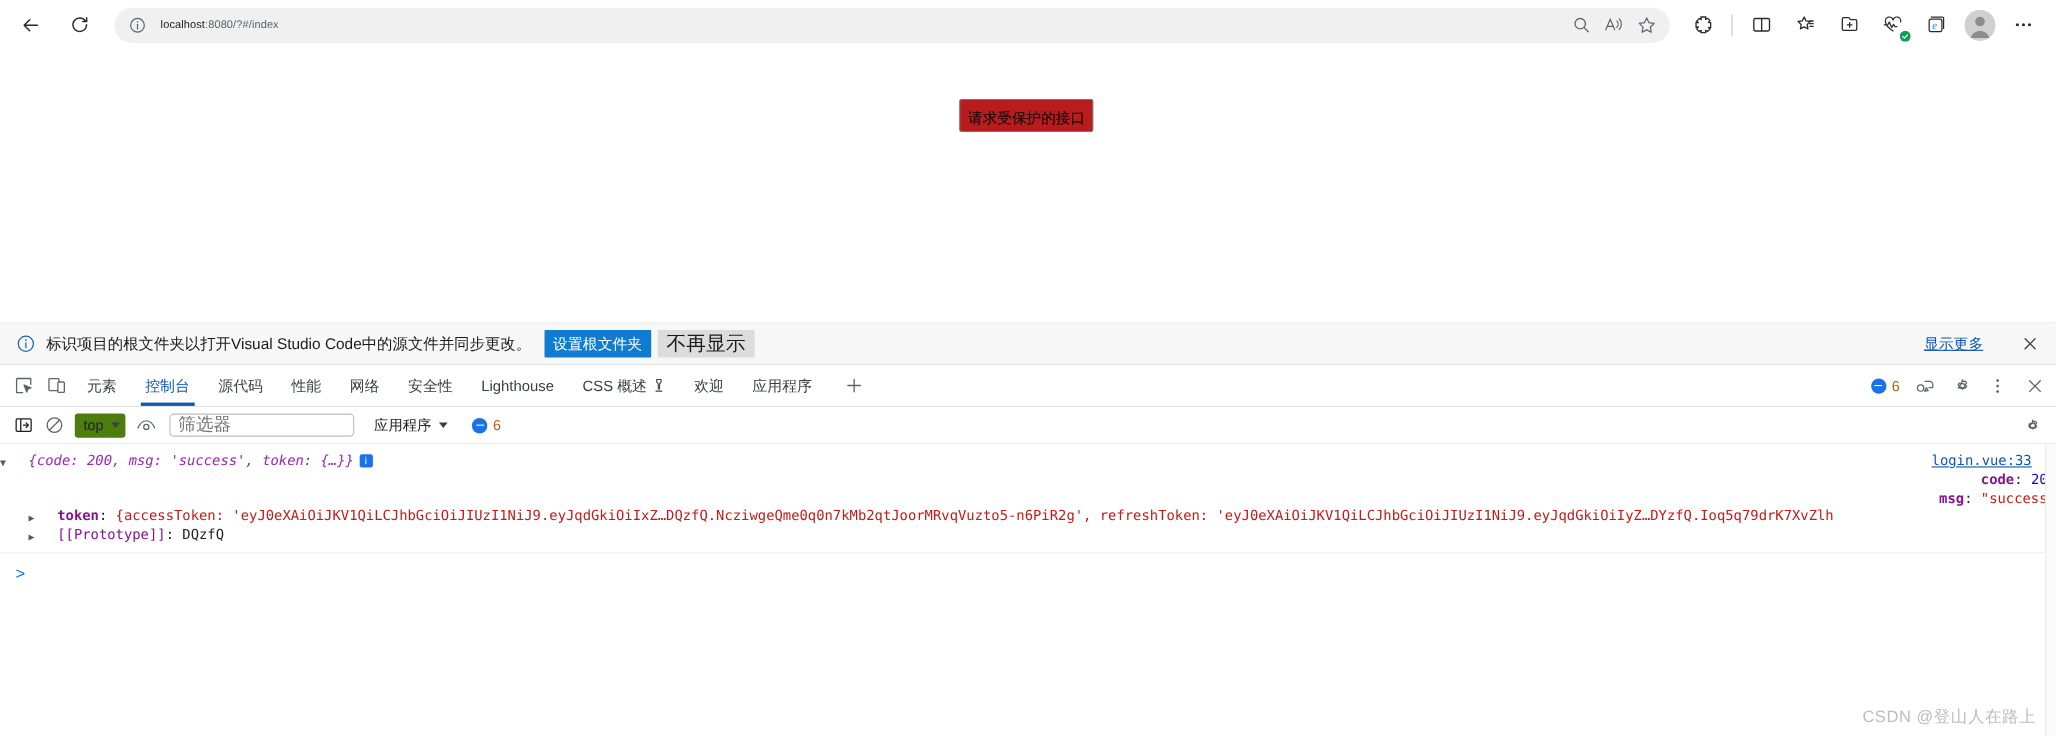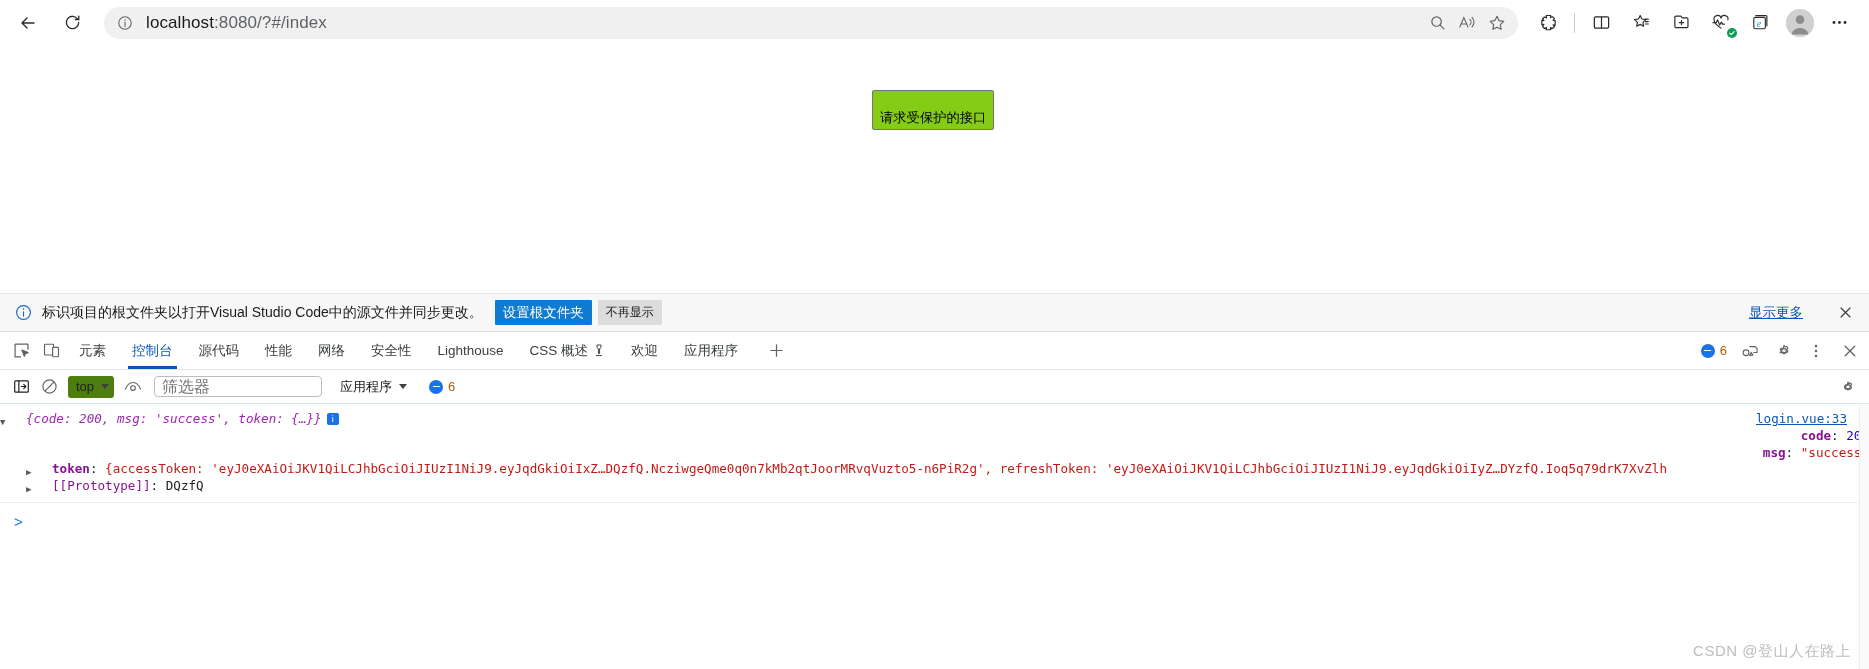--- a/index.html
+++ b/index.html
@@ -55,21 +55,21 @@
     box-sizing: border-box;
     min-width: 0;
   }
   .omnibox .info-ic {
     width: 26px; height: 26px;
     display:flex; align-items:center; justify-content:center;
     color:#5f6368; flex:0 0 auto;
   }
   .url-text {
     flex: 1 1 auto;
-    font-size: 17px;
+    font-size: 10px;
     color: #5f6368;
     padding-left: 8px;
     white-space: nowrap;
     overflow: hidden;
     letter-spacing: 0.1px;
   }
   .url-text b { color:#1a1a1a; font-weight: 400; }
   .omni-ic {
     width: 30px; height: 28px;
     display:flex; align-items:center; justify-content:center;
@@ -107,24 +107,24 @@
     position: relative;
     border-bottom: 1px solid #e8e8e8;
   }
   .page-btn {
     position: absolute;
     left: 872px;
     top: 45px;
     font-family: "Liberation Sans", sans-serif;
     font-size: 13.3px;
     color: #000000;
-    background: #84cc16;
+    background: #b91c1c;
     border: 1px solid #767676;
     border-radius: 2px;
-    padding: 18px 7px 3px 7px;
+    padding: 8px 7px 3px 7px;
     line-height: 17px;
   }
 
   
   .notify-bar {
     height: 38px;
     min-height: 38px;
     background: #f7f7f7;
     border-bottom: 1px solid #e0e0e0;
     display: flex;
@@ -148,21 +148,21 @@
     font-family: "Liberation Sans", sans-serif;
     padding: 4px 8px;
     margin-left: 12px;
     border-radius: 1px;
     line-height: 17px;
   }
   .notify-btn-second {
     background: #dcdcdc;
     color: #1a1a1a;
     border: none;
-    font-size: 12px;
+    font-size: 18px;
     font-family: "Liberation Sans", sans-serif;
     padding: 4px 8px;
     margin-left: 6px;
     border-radius: 1px;
     line-height: 17px;
   }
   .notify-spacer { flex: 1 1 auto; }
   .notify-more {
     color: #0b57b5;
     font-size: 13.5px;

